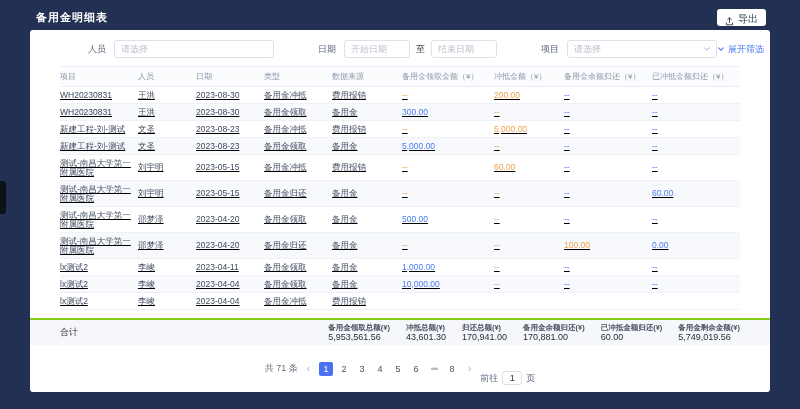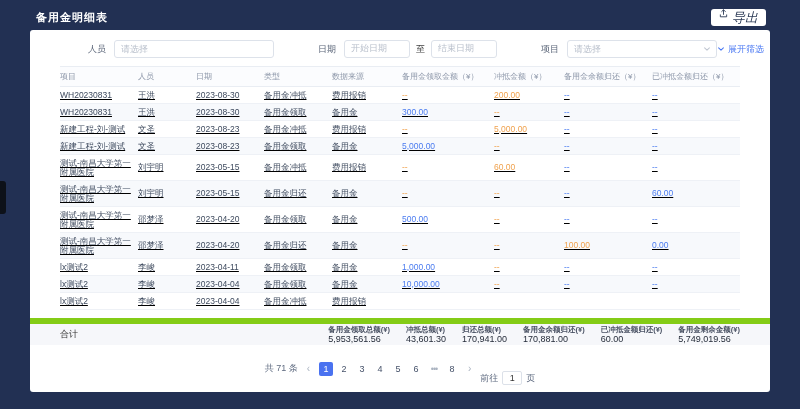--- a/index.html
+++ b/index.html
@@ -12,56 +12,56 @@
   *{box-sizing:border-box;margin:0;padding:0;}
   html,body{width:800px;height:409px;overflow:hidden;}
   body{
     background:var(--bg-navy);
     font-family:"Liberation Sans","DejaVu Sans",sans-serif;
     position:relative;
   }
   
   .topbar{height:34px;display:flex;align-items:center;justify-content:space-between;padding:0 34px 0 36px;gap:45px;}
   .title{color:#fff;font-size:11px;font-weight:bold;letter-spacing:1px;}
-  .export-btn{display:flex;align-items:flex-start;gap:4px;background:#fff;border:none;border-radius:3px;height:17px;padding:0 8px;font-size:13px;color:#2b3a55;cursor:pointer;font-style:italic;}
+  .export-btn{display:flex;align-items:flex-end;gap:4px;background:#fff;border:none;border-radius:3px;height:17px;padding:0 8px;font-size:10px;color:#2b3a55;cursor:pointer;}
   .export-btn svg{display:block;}
   
   .drawer-handle{position:absolute;left:0;top:181px;width:6px;height:33px;background:#0d1119;border-radius:0 3px 3px 0;cursor:pointer;}
   
   .card{position:absolute;left:30px;right:30px;top:30px;bottom:17px;background:#fff;border-radius:3px;overflow:hidden;display:flex;flex-direction:column;}
   
   .filters{height:30px;display:flex;align-items:center;padding:8px 12px 0 58px;}
   .f-group{display:flex;align-items:center;}
   .g40{margin-left:44px;}
   .f-label{font-size:9px;color:#5a6578;margin-right:8px;white-space:nowrap;}
   .f-input{height:18px;border:1px solid #dde2ea;border-radius:3px;font-size:9px;padding:0 6px;color:#333;outline:none;background:#fff;}
   .f-input::placeholder{color:#b8bfcb;}
   .w160{width:160px;}
   .w150{width:150px;}
-  .w66{width:66px;font-family:Liberation Mono, monospace;}
+  .w66{width:66px;}
   .f-sep{font-size:9px;color:#444;margin:0 6px;}
   .select-wrap{position:relative;display:inline-flex;align-items:center;}
   .select-wrap svg{position:absolute;right:6px;pointer-events:none;}
   .expand-link{margin-left:auto;display:flex;align-items:center;gap:3px;color:var(--link);font-size:9px;cursor:pointer;text-decoration:none;white-space:nowrap;}
   
   .actions{height:24px;display:flex;align-items:center;gap:14px;padding:4px 0 0 58px;}
   .btn-primary{background:var(--primary);color:#fff;border:none;border-radius:3px;height:18px;padding:0 20px;font-size:9px;cursor:pointer;}
   .link-btn{color:var(--link);font-size:9px;cursor:pointer;text-decoration:none;background:none;border:none;}
   
   .table-wrap{height:252px;overflow:hidden;padding:0 30px;margin-top:6px;}
   table{width:680px;table-layout:fixed;border-collapse:collapse;}
   thead tr{border-top:1px solid #e9edf3;border-bottom:1px solid #e9edf3;background:#fbfcfe;}
   th{font-size:8px;font-weight:normal;color:#8d97a9;text-align:left;padding:4px 2px 4px 0;white-space:nowrap;overflow:hidden;}
   tbody tr{border-bottom:1px solid #eef1f6;text-decoration:underline;}
   tbody tr:nth-child(even){background:#f7f9fc;}
   td{font-size:8.5px;color:#3e4a5e;padding:3.5px 2px 3.5px 0;line-height:9px;vertical-align:middle;word-break:break-all;}
   .amt-b{color:var(--amt-blue);}
   .amt-o{color:var(--amt-orange);}
   
-  .summary{height:27px;background:#f6f7fa;border-top:6px solid #84cc16;display:flex;align-items:center;padding:0 30px;}
+  .summary{height:27px;background:#f6f7fa;border-top:2px solid #84cc16;display:flex;align-items:center;padding:0 30px;}
   .sum-label{font-size:9px;color:#333;white-space:nowrap;}
   .summary-stats{margin-left:auto;display:flex;gap:16px;align-items:flex-end;}
   .stat{text-align:left;white-space:nowrap;}
   .stat-label{font-size:7.5px;color:#4a5264;font-weight:bold;line-height:9px;}
   .stat-value{font-size:9px;color:#1f2634;font-weight:normal;line-height:10px;}
   
   .pagination{flex:1;display:flex;align-items:center;justify-content:center;gap:7px;font-size:9px;color:#5f6b80;}
   .pg-arrow{color:#aab3c0;font-size:10px;cursor:pointer;padding:0 2px;}
   .pg-list{display:inline-flex;gap:4px;}
   .page{display:inline-block;min-width:14px;height:14px;line-height:14px;text-align:center;border-radius:2px;color:#46526a;cursor:pointer;}

